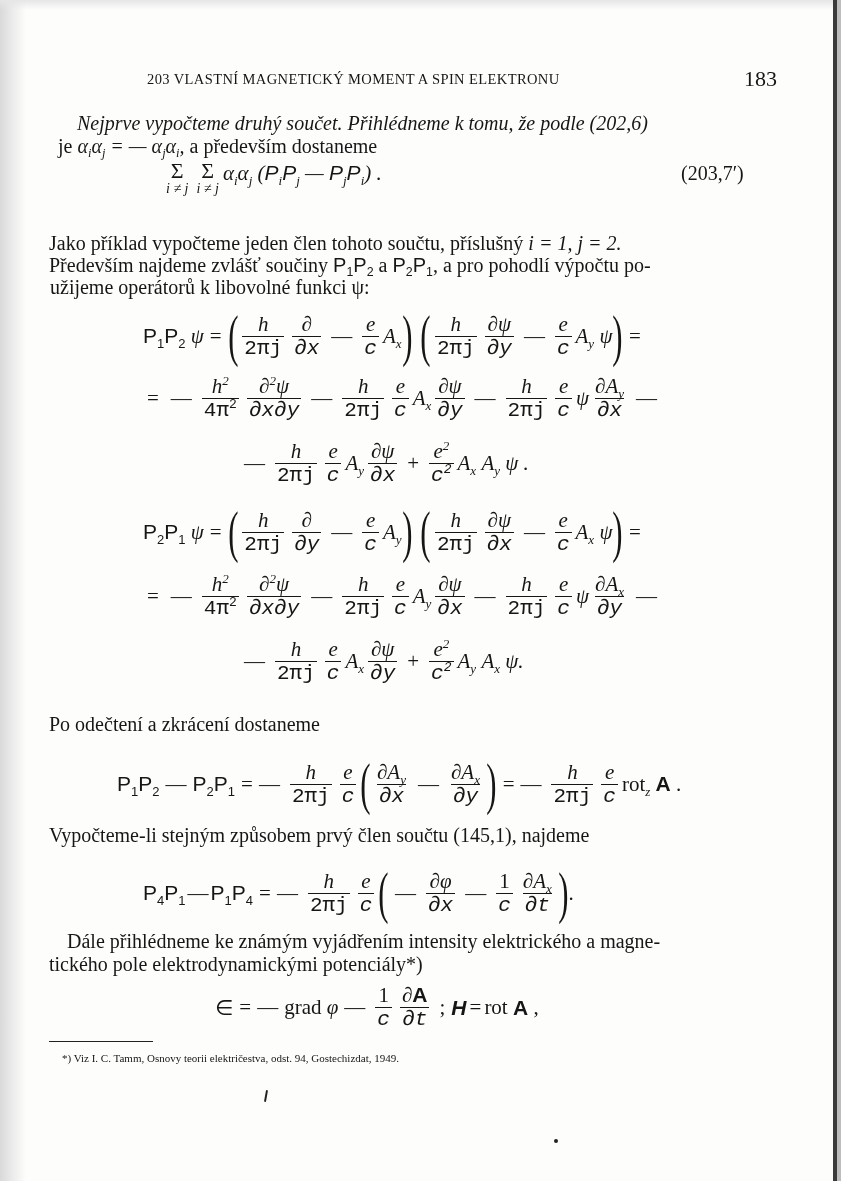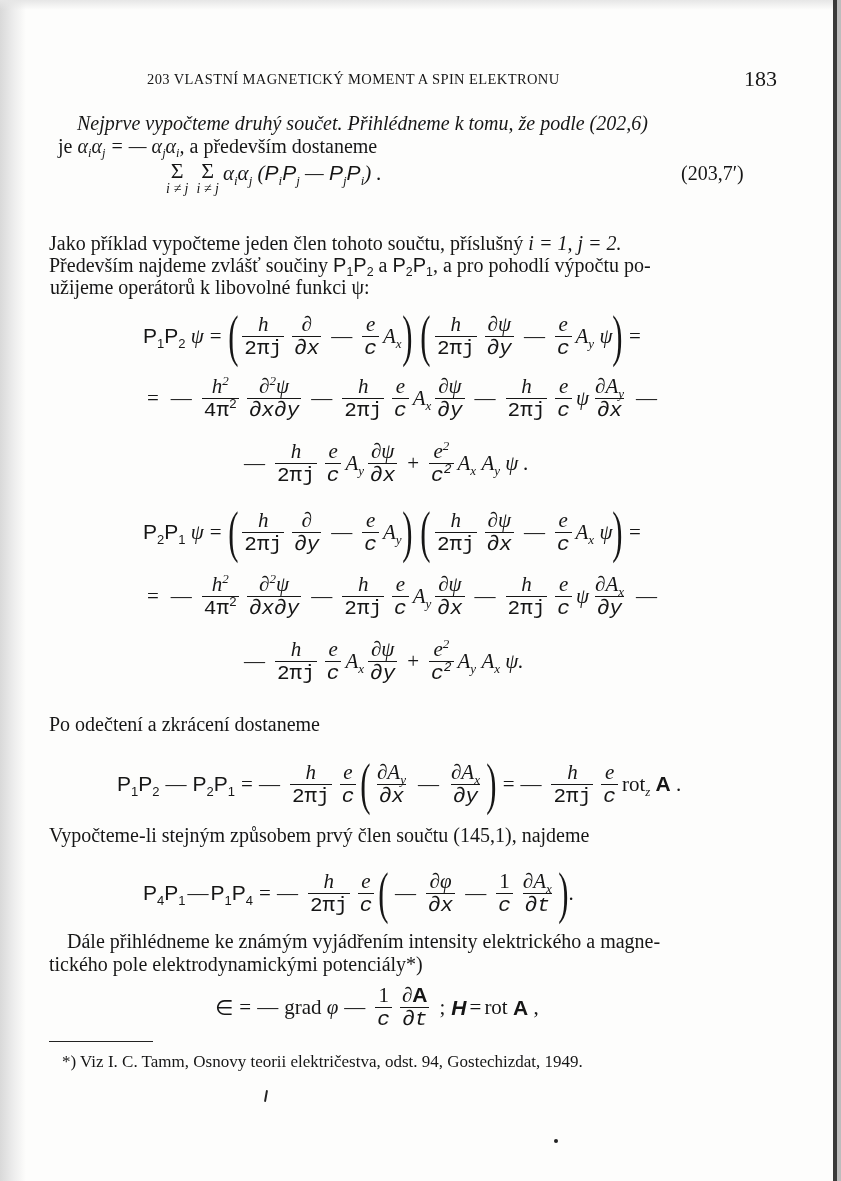--- a/index.html
+++ b/index.html
@@ -41,21 +41,21 @@
   .frac { display: inline-flex; flex-direction: column; align-items: center; vertical-align: middle; margin: 0 4px; }
   .frac .num { padding: 0 2px 1px; line-height: 22px; }
   .frac .den { padding: 1px 2px 0; line-height: 22px; border-top: 1.3px solid #161616; font-family: Liberation Mono, monospace; }
   .paren { font-size: 56px; line-height: 56px; transform: scaleX(0.55); display: inline-block; margin: 0 -4px; font-weight: 300; }
   .op { margin: 0 6px; }
   .sumblock { display: inline-flex; flex-direction: column; align-items: center; vertical-align: middle; margin-right: 4px; }
   .sumblock .sig { font-size: 22px; line-height: 22px; }
   .sumblock .lim { font-size: 14px; font-style: italic; line-height: 14px; }
   .eqnum { font-size: 20px; text-align: center; }
   .rule { position: absolute; left: 49px; top: 1041px; width: 104px; height: 1.3px; background: #222; }
-  .foot { font-size: 17px; top: 1052px; left: 62px; }
+  .foot { font-size: 11px; top: 1052px; left: 62px; }
   .speck { position: absolute; background: #222; border-radius: 50%; }
 </style>
 </head>
 <body>
 
 <div class="shadow-left"></div>
 <div class="shadow-top"></div>
 <div class="edge-right"></div>
 <div class="edge-right2"></div>
 

